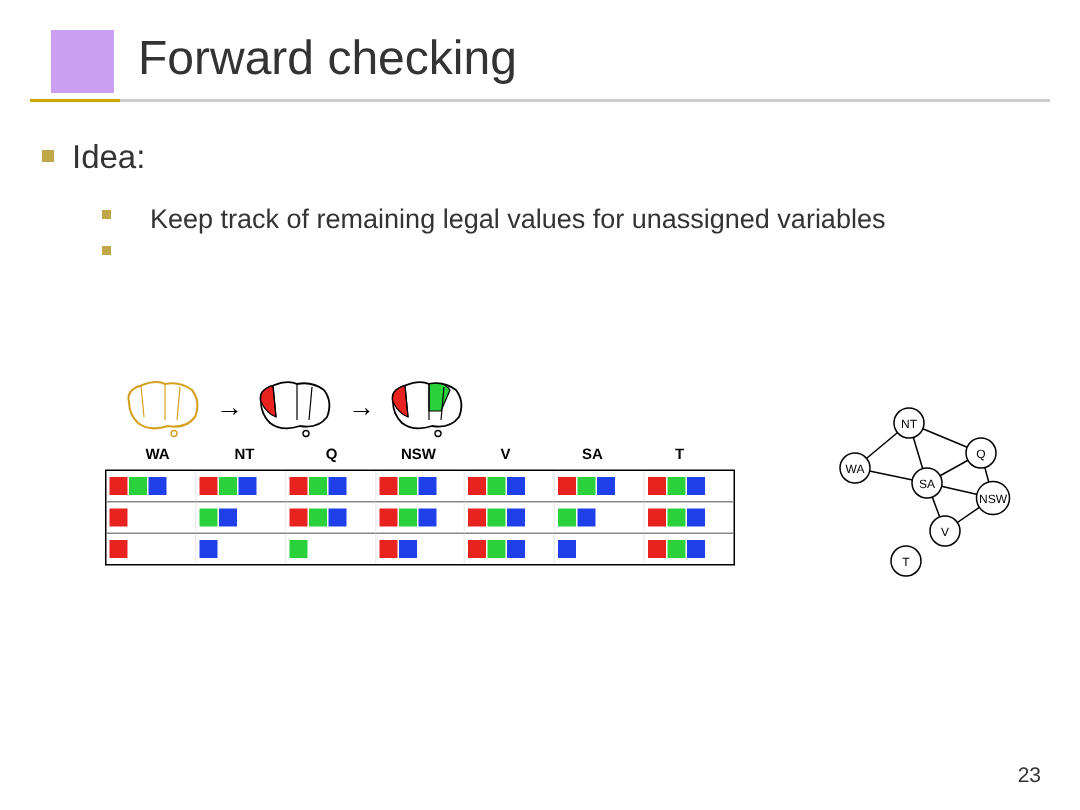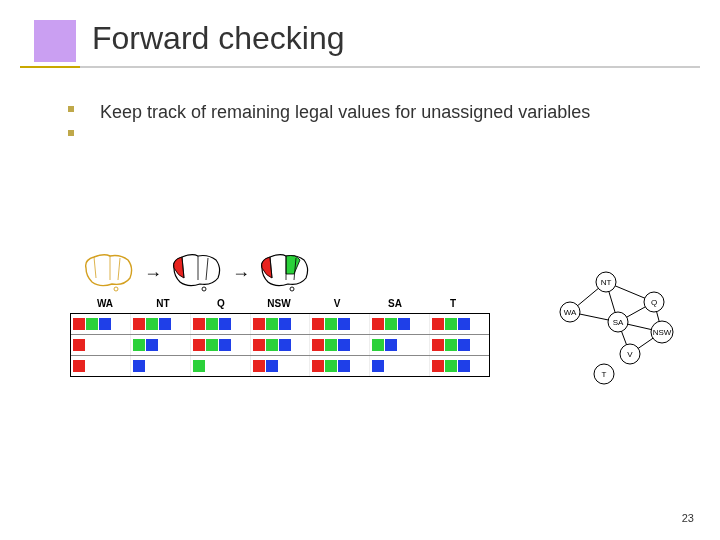--- a/index.html
+++ b/index.html
@@ -160,34 +160,38 @@
   .graph svg { width: 100%; height: 100%; }
   .node-label {
     font-size: 8px;
     font-family: Arial, sans-serif;
     fill: #000;
   }
   .page-number {
     position: absolute;
     bottom: 16px;
     right: 26px;
-    font-size: 11px;
+    font-size: 14px;
     color: #333;
   }
 </style>
 </head>
 <body>
 
 <div class="title-bar">
   <div class="title-accent"></div>
   <div class="title-text">Forward checking</div>
 </div>
 <div class="title-underline"></div>
 
 <div class="content">
+  <div class="bullet-row">
+    <div class="bullet-square"></div>
+    <div class="b1-text">Idea:</div>
+  </div>
   <div style="height:8px"></div>
   <div class="b2-row">
     <div class="bullet-square small"></div>
     <div class="b2-text">Keep track of remaining legal values for unassigned variables</div>
   </div>
   <div class="b2-row">
     <div class="bullet-square small"></div>
   </div>
 </div>
 

